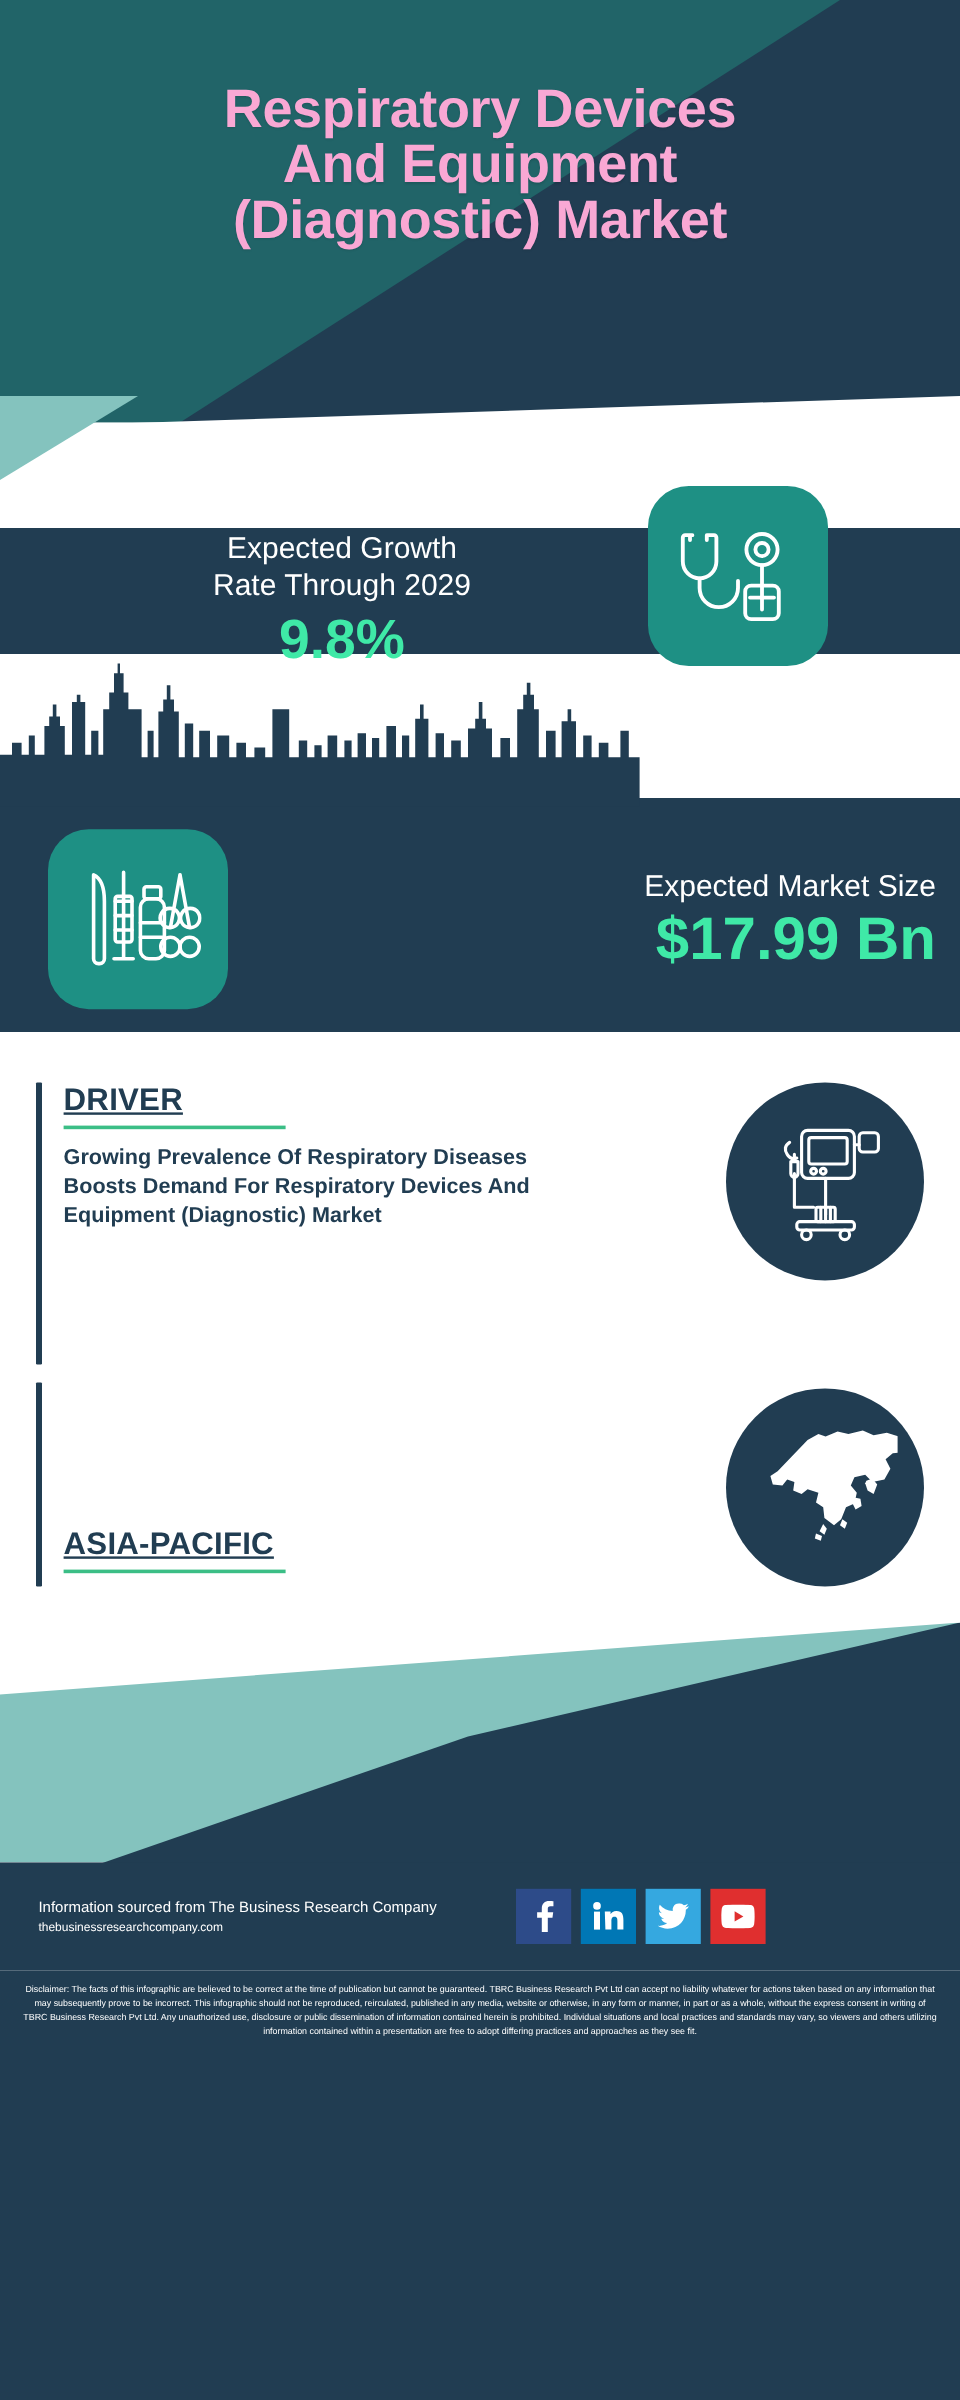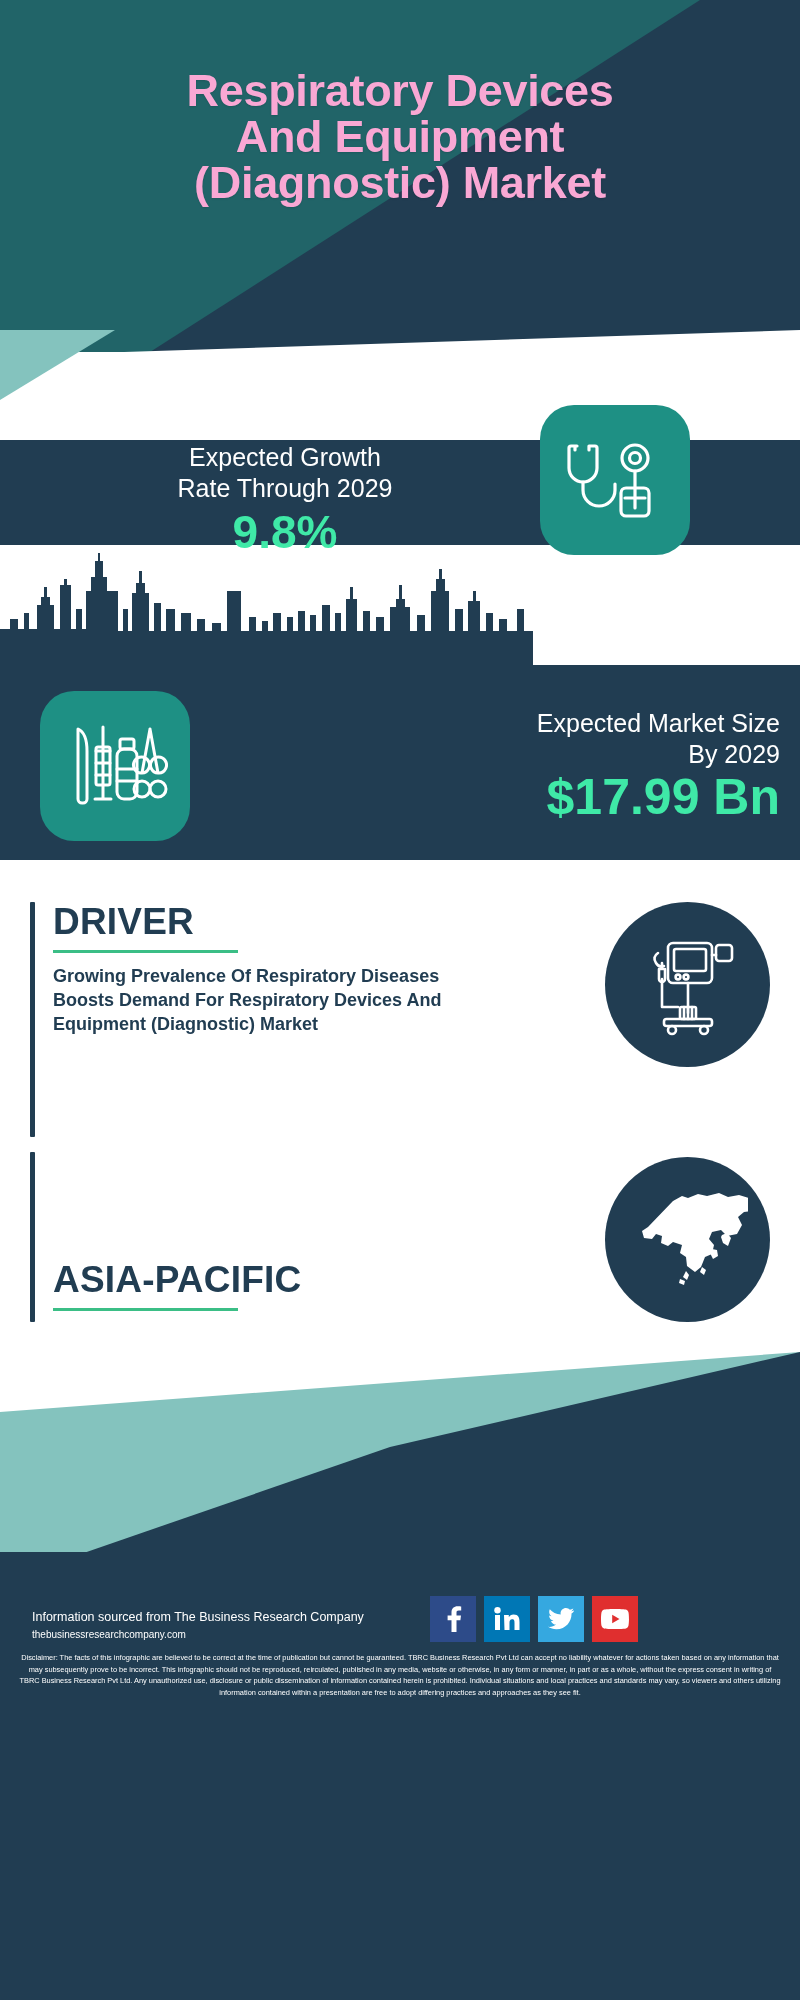--- a/index.html
+++ b/index.html
@@ -94,22 +94,23 @@
 
   
   .insights { position:absolute; left:0; top:880px; width:800px; height:450px; background:#ffffff; }
   .insight {
     position:absolute; left:30px; width:740px;
     display:flex; align-items:flex-start;
   }
   .ins-bar { width:5px; background:#213D52; flex:0 0 auto; border-radius:1px; }
   .ins-body { padding-left:18px; width:410px; }
   .ins-title {
-    color:#213D52; font-size:37px; font-weight:bold; letter-spacing:.2px;
+    color:#213D52; font-size:26px; font-weight:bold; letter-spacing:.2px;
     line-height:1.1;
+    text-decoration:underline;
   }
   .ins-rule { width:185px; height:3px; background:#3BBE86; margin:7px 0 11px 0; }
   .ins-text { color:#213D52; font-size:18px; font-weight:bold; line-height:1.34; }
   .ins-icon {
     width:165px; height:165px; border-radius:50%; background:#213D52;
     display:flex; align-items:center; justify-content:center; flex:0 0 auto;
     margin-left:auto;
   }
 
   
@@ -119,21 +120,21 @@
     background:#84C3BE;
     clip-path:polygon(0 60px, 800px 0, 800px 200px, 0 200px);
   }
   .f-navy-diag {
     position:absolute; left:0; top:22px; width:800px; height:230px;
     background:#213D52;
     clip-path:polygon(390px 95px, 800px 0, 800px 230px, 0 230px);
   }
   .footer-bar {
     position:absolute; left:0; top:1552px; width:800px; height:90px;
-    background:#213D52; display:flex; align-items:flex-end;
+    background:#213D52; display:flex; align-items:center;
   }
   .foot-text { padding-left:32px; width:430px; color:#ffffff; }
   .foot-line1 { font-size:12.5px; line-height:1.5; }
   .foot-line2 { font-size:10px; line-height:1.5; }
   .socials { display:flex; gap:8px; align-items:center; }
   .sbtn { width:46px; height:46px; display:flex; align-items:center; justify-content:center; }
   .s-fb { background:#2D4B89; }
   .s-li { background:#0077B5; }
   .s-tw { background:#35A8E0; }
   .s-yt { background:#E02F2F; }
@@ -207,21 +208,20 @@
             <path d="M88 18 L80 62 M80 62 a8 8 0 1 0 -1 0 M88 18 L96 62 M96 62 a8 8 0 1 1 1 0"></path>
             <circle cx="80" cy="78" r="8"></circle>
             <circle cx="96" cy="78" r="8"></circle>
           </svg>
         </span>
       </div>
     </div>
     <div class="size-text">
       <div class="size-label">
         <div>Expected Market Size</div>
-        <div>By 2029</div>
       </div>
       <div class="size-value">$17.99 Bn</div>
     </div>
   </div>
 
   <div class="insights">
 
     <div class="insight" style="top:22px; height:235px;">
       <div class="ins-bar" style="height:235px;"></div>
       <div class="ins-body">

